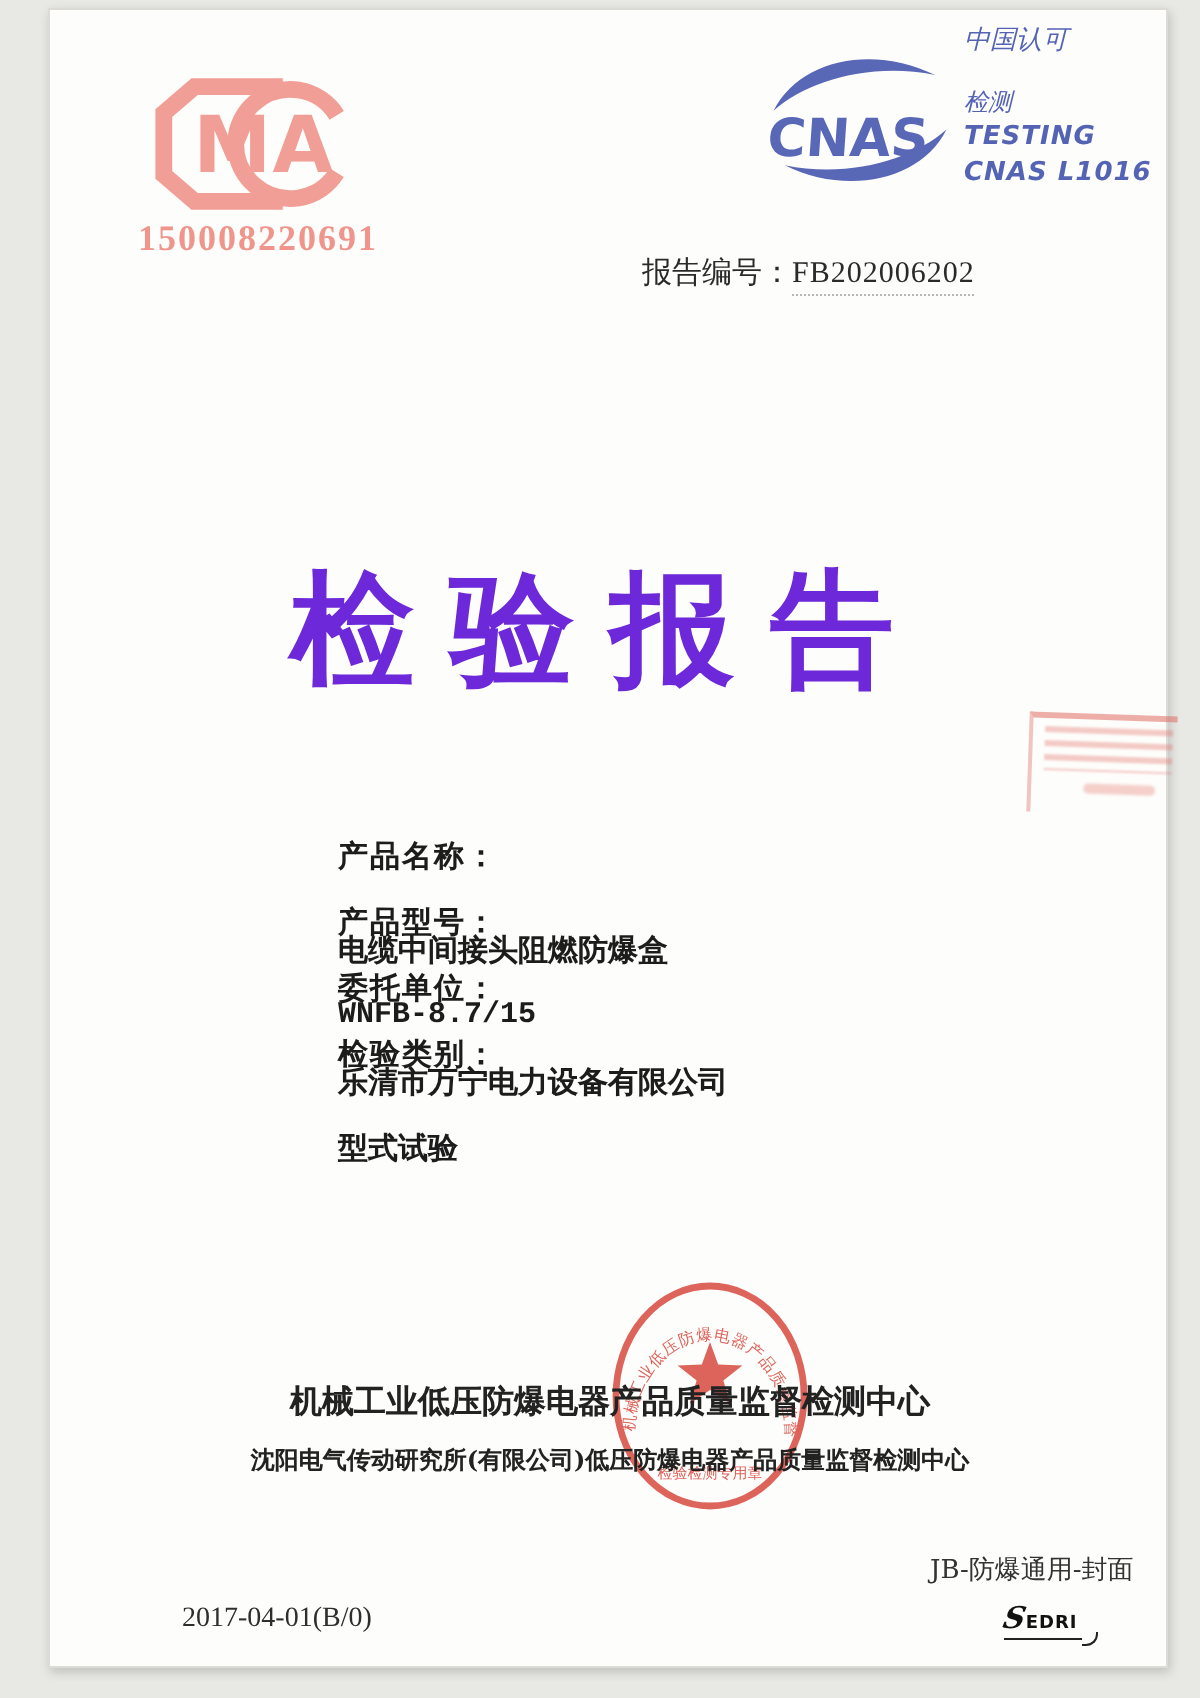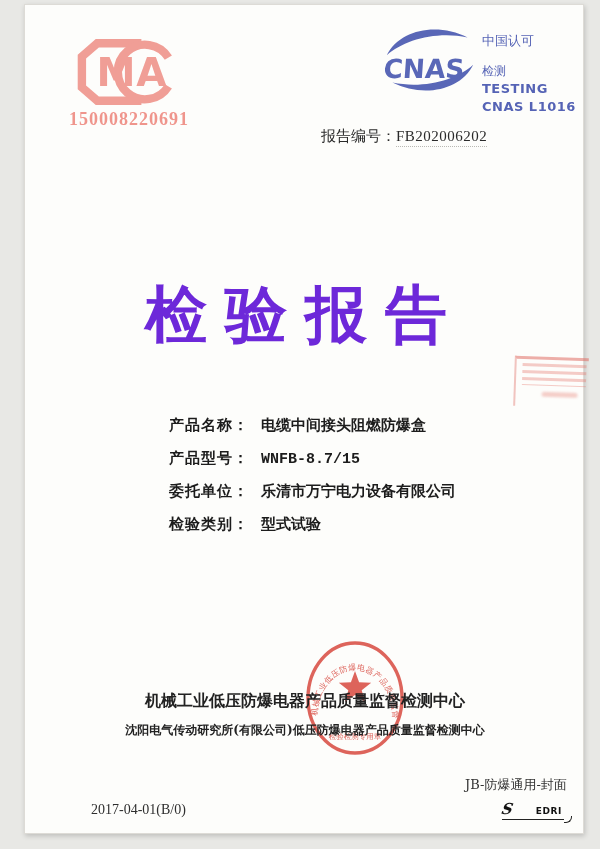--- a/index.html
+++ b/index.html
@@ -20,22 +20,22 @@
   .cma{position:absolute;left:46px;top:32px;width:110px;height:70px;opacity:.82;}
   .cma-number{
     position:absolute;left:44px;top:104px;width:130px;
     color:#ee8a80;font-family:"Liberation Serif","DejaVu Serif",serif;
     font-size:18px;font-weight:bold;letter-spacing:1px;opacity:.9;
     white-space:nowrap;
   }
   
   .cnas-graphic{position:absolute;left:358px;top:20px;width:94px;height:72px;opacity:.88;}
   .cnas-text{
-    position:absolute;left:457px;top:28px;color:#4353ae;opacity:.9;
-    line-height:16px;white-space:nowrap;
+    position:absolute;left:457px;top:8px;color:#4353ae;opacity:.9;
+    line-height:16px;white-space:nowrap;font-style:italic;
   }
   .cnas-text .cn1{font-size:13px;}
   .cnas-text .cn2{font-size:12px;margin-top:14px;}
   .cnas-text .en{font-size:13px;font-weight:bold;margin-top:2px;letter-spacing:.5px;}
   
   .report-line{
     position:absolute;left:296px;top:122px;font-size:15px;color:#2a2a2a;
     font-family:"Liberation Serif","DejaVu Serif",serif;white-space:nowrap;
   }
   .report-line .num{border-bottom:1px dotted #b9b9b4;padding-bottom:2px;letter-spacing:.5px;}
@@ -58,21 +58,21 @@
     background:repeating-linear-gradient(180deg,
       rgba(229,120,110,.38) 0 3px, rgba(255,255,255,0) 3px 7px);
     filter:blur(.4px);
   }
   .side-stamp .squiggle{
     margin:6px 10px 0 26px;height:5px;
     background:rgba(229,120,110,.35);filter:blur(.8px);border-radius:3px;
   }
   
   .fields{position:absolute;left:144px;top:414px;}
-  .field-row{display:flex;align-items:flex-end;margin-bottom:17px;height:16px;}
+  .field-row{display:flex;align-items:flex-start;margin-bottom:17px;height:16px;flex-direction:column;}
   .field-label{
     font-size:15px;font-weight:bold;color:#1c1c1c;letter-spacing:1px;
     width:92px;white-space:nowrap;
   }
   .field-value{font-size:15px;font-weight:bold;color:#1c1c1c;white-space:nowrap;margin-top:28px;}
   .field-value.latin{font-family:Liberation Mono, monospace;font-weight:bold;}
   
   .seal{position:absolute;left:278px;top:633px;width:104px;height:122px;opacity:.85;}
   
   .org-line{
@@ -88,21 +88,21 @@
     font-family:"DejaVu Serif","Liberation Serif",serif;white-space:nowrap;
   }
   .footer-logo{
     position:absolute;left:477px;top:794px;color:#111;white-space:nowrap;
     border-bottom:1.5px solid #222;padding:0 2px 1px 0;
   }
   .footer-logo .s{
     font-style:italic;font-weight:bold;font-size:15px;
     font-family:"DejaVu Serif",serif;display:inline-block;transform:skewX(-12deg);
   }
-  .footer-logo .rest{font-size:9px;font-weight:bold;letter-spacing:.5px;margin-left:23px;}
+  .footer-logo .rest{font-size:9px;font-weight:bold;letter-spacing:.5px;}
   .footer-logo::after{
     content:"";position:absolute;right:-8px;bottom:-4px;width:7px;height:6px;
     border-right:1.5px solid #222;border-bottom:1.5px solid #222;
     border-bottom-right-radius:6px;
   }
   .date{
     position:absolute;left:66px;top:797px;font-size:14px;color:#2e2e2e;
     font-family:"Liberation Serif","DejaVu Serif",serif;white-space:nowrap;
   }
 </style>

